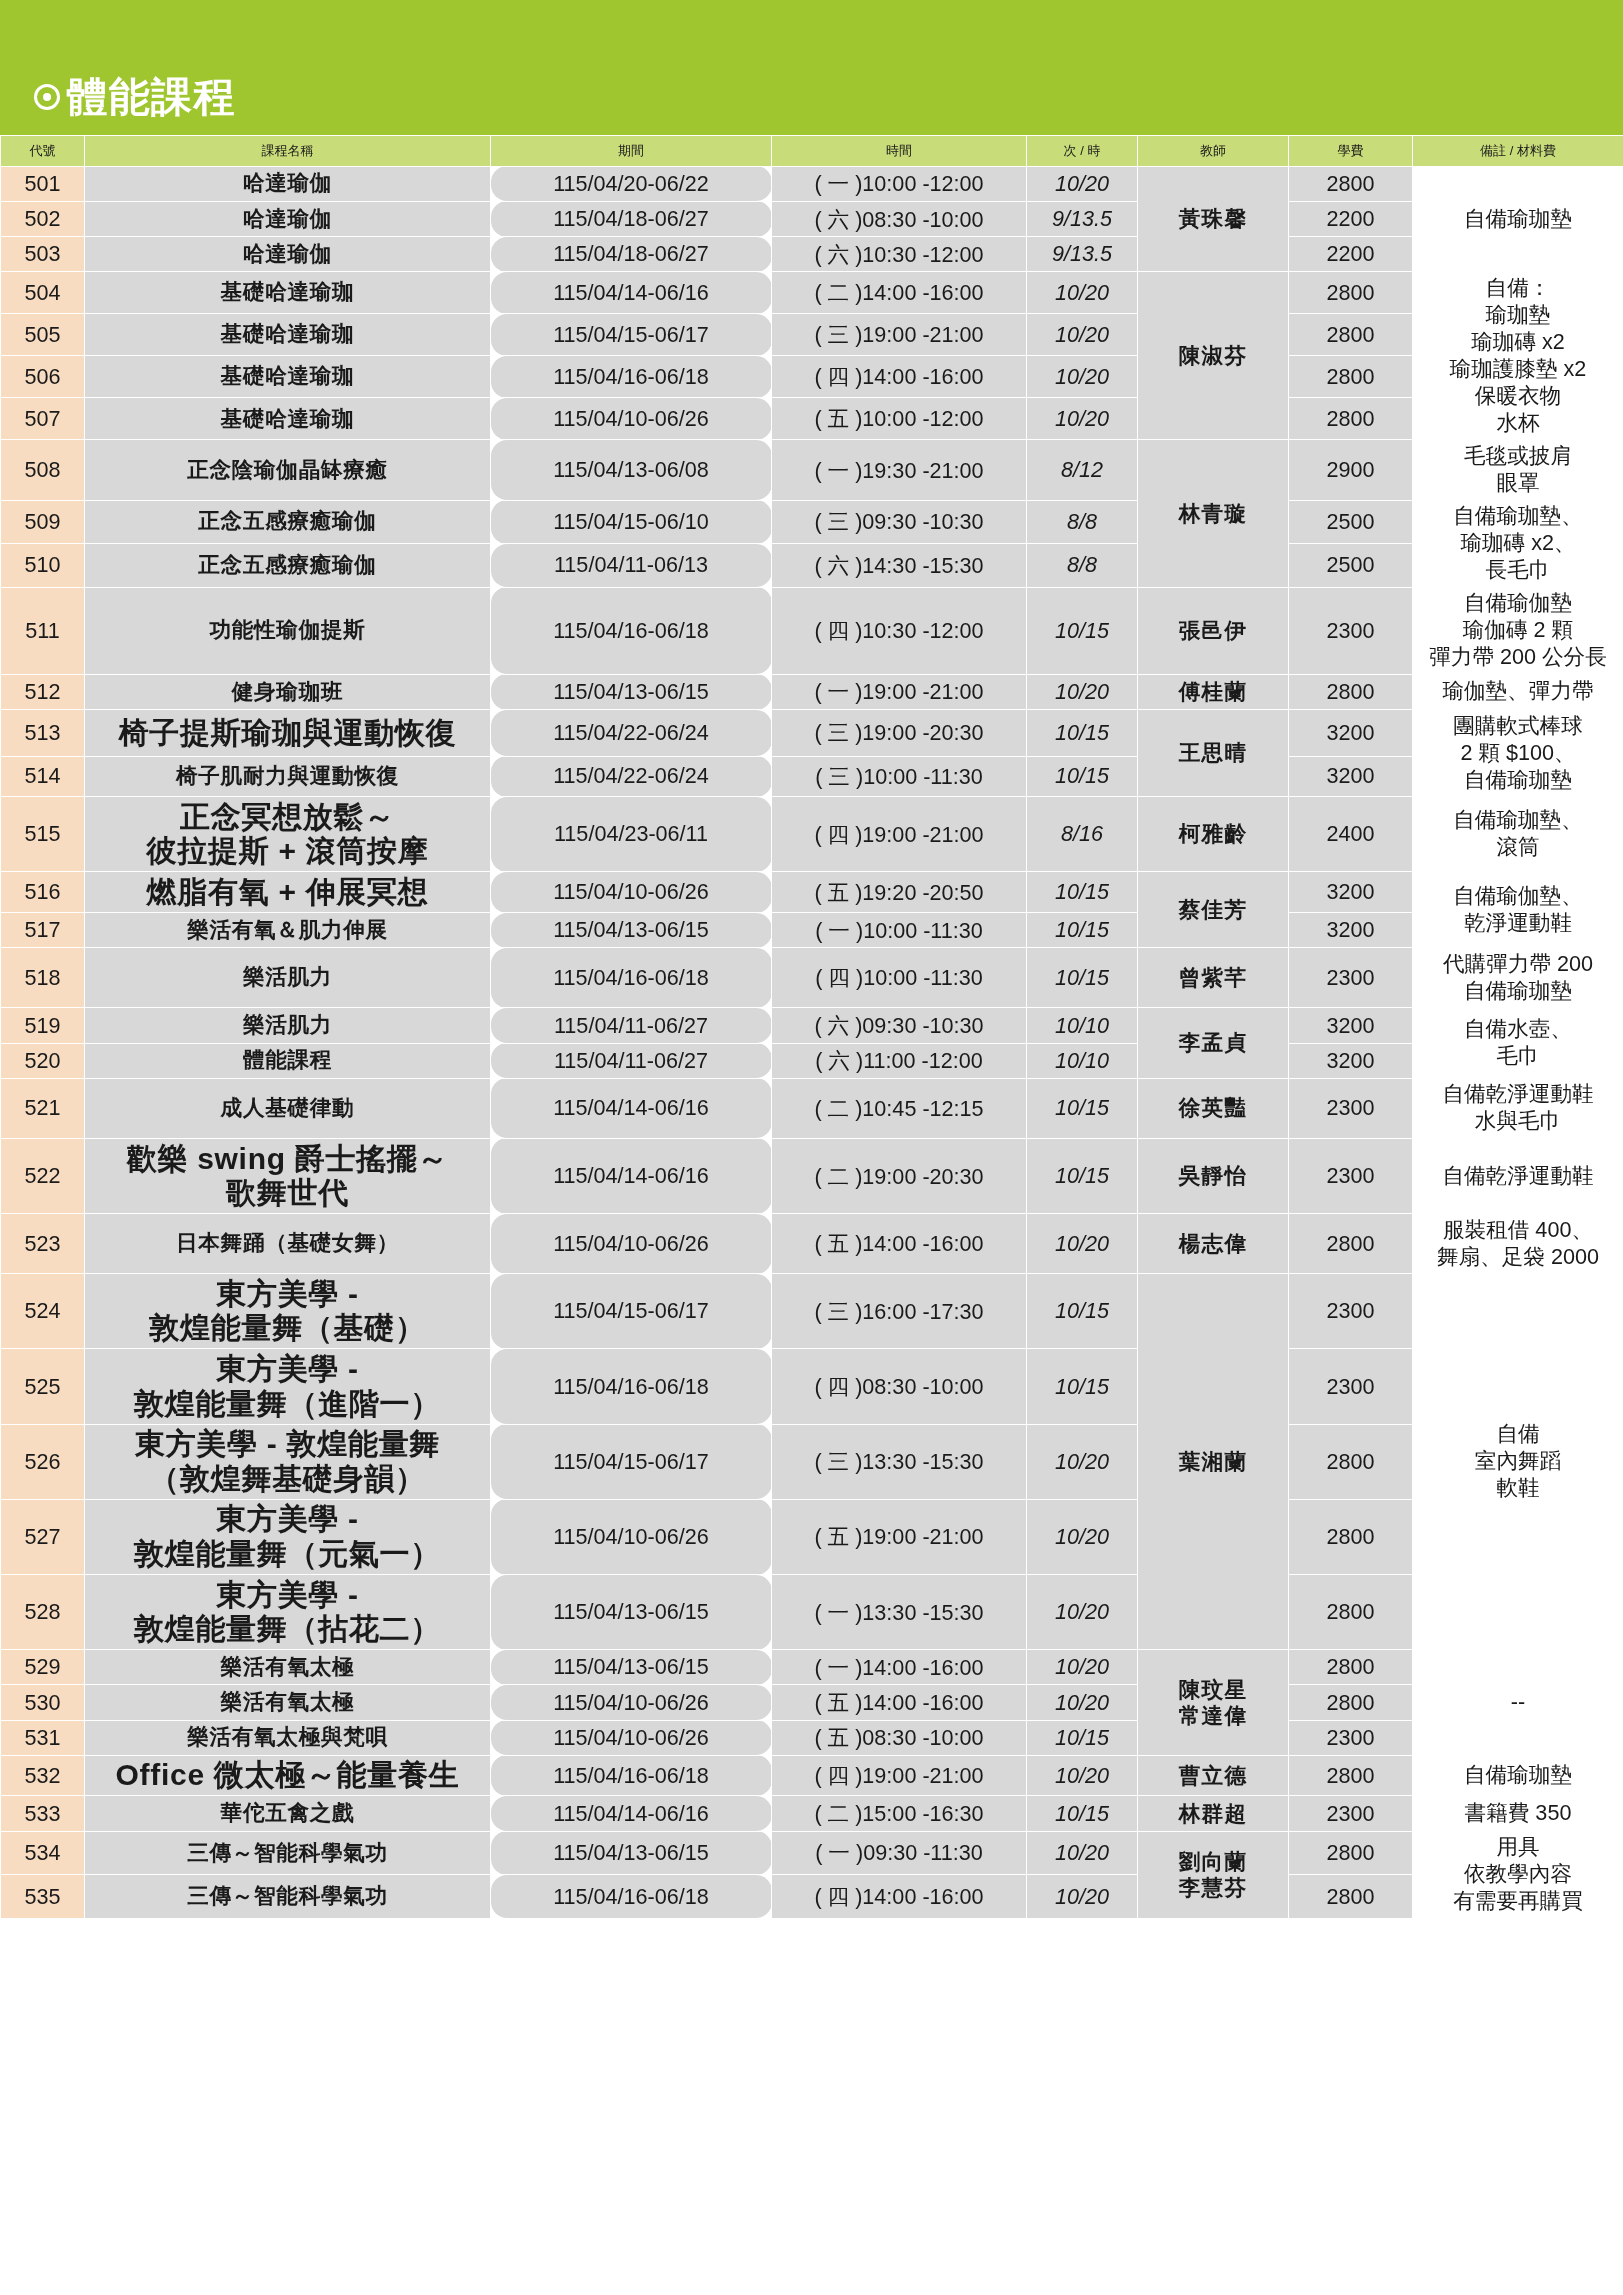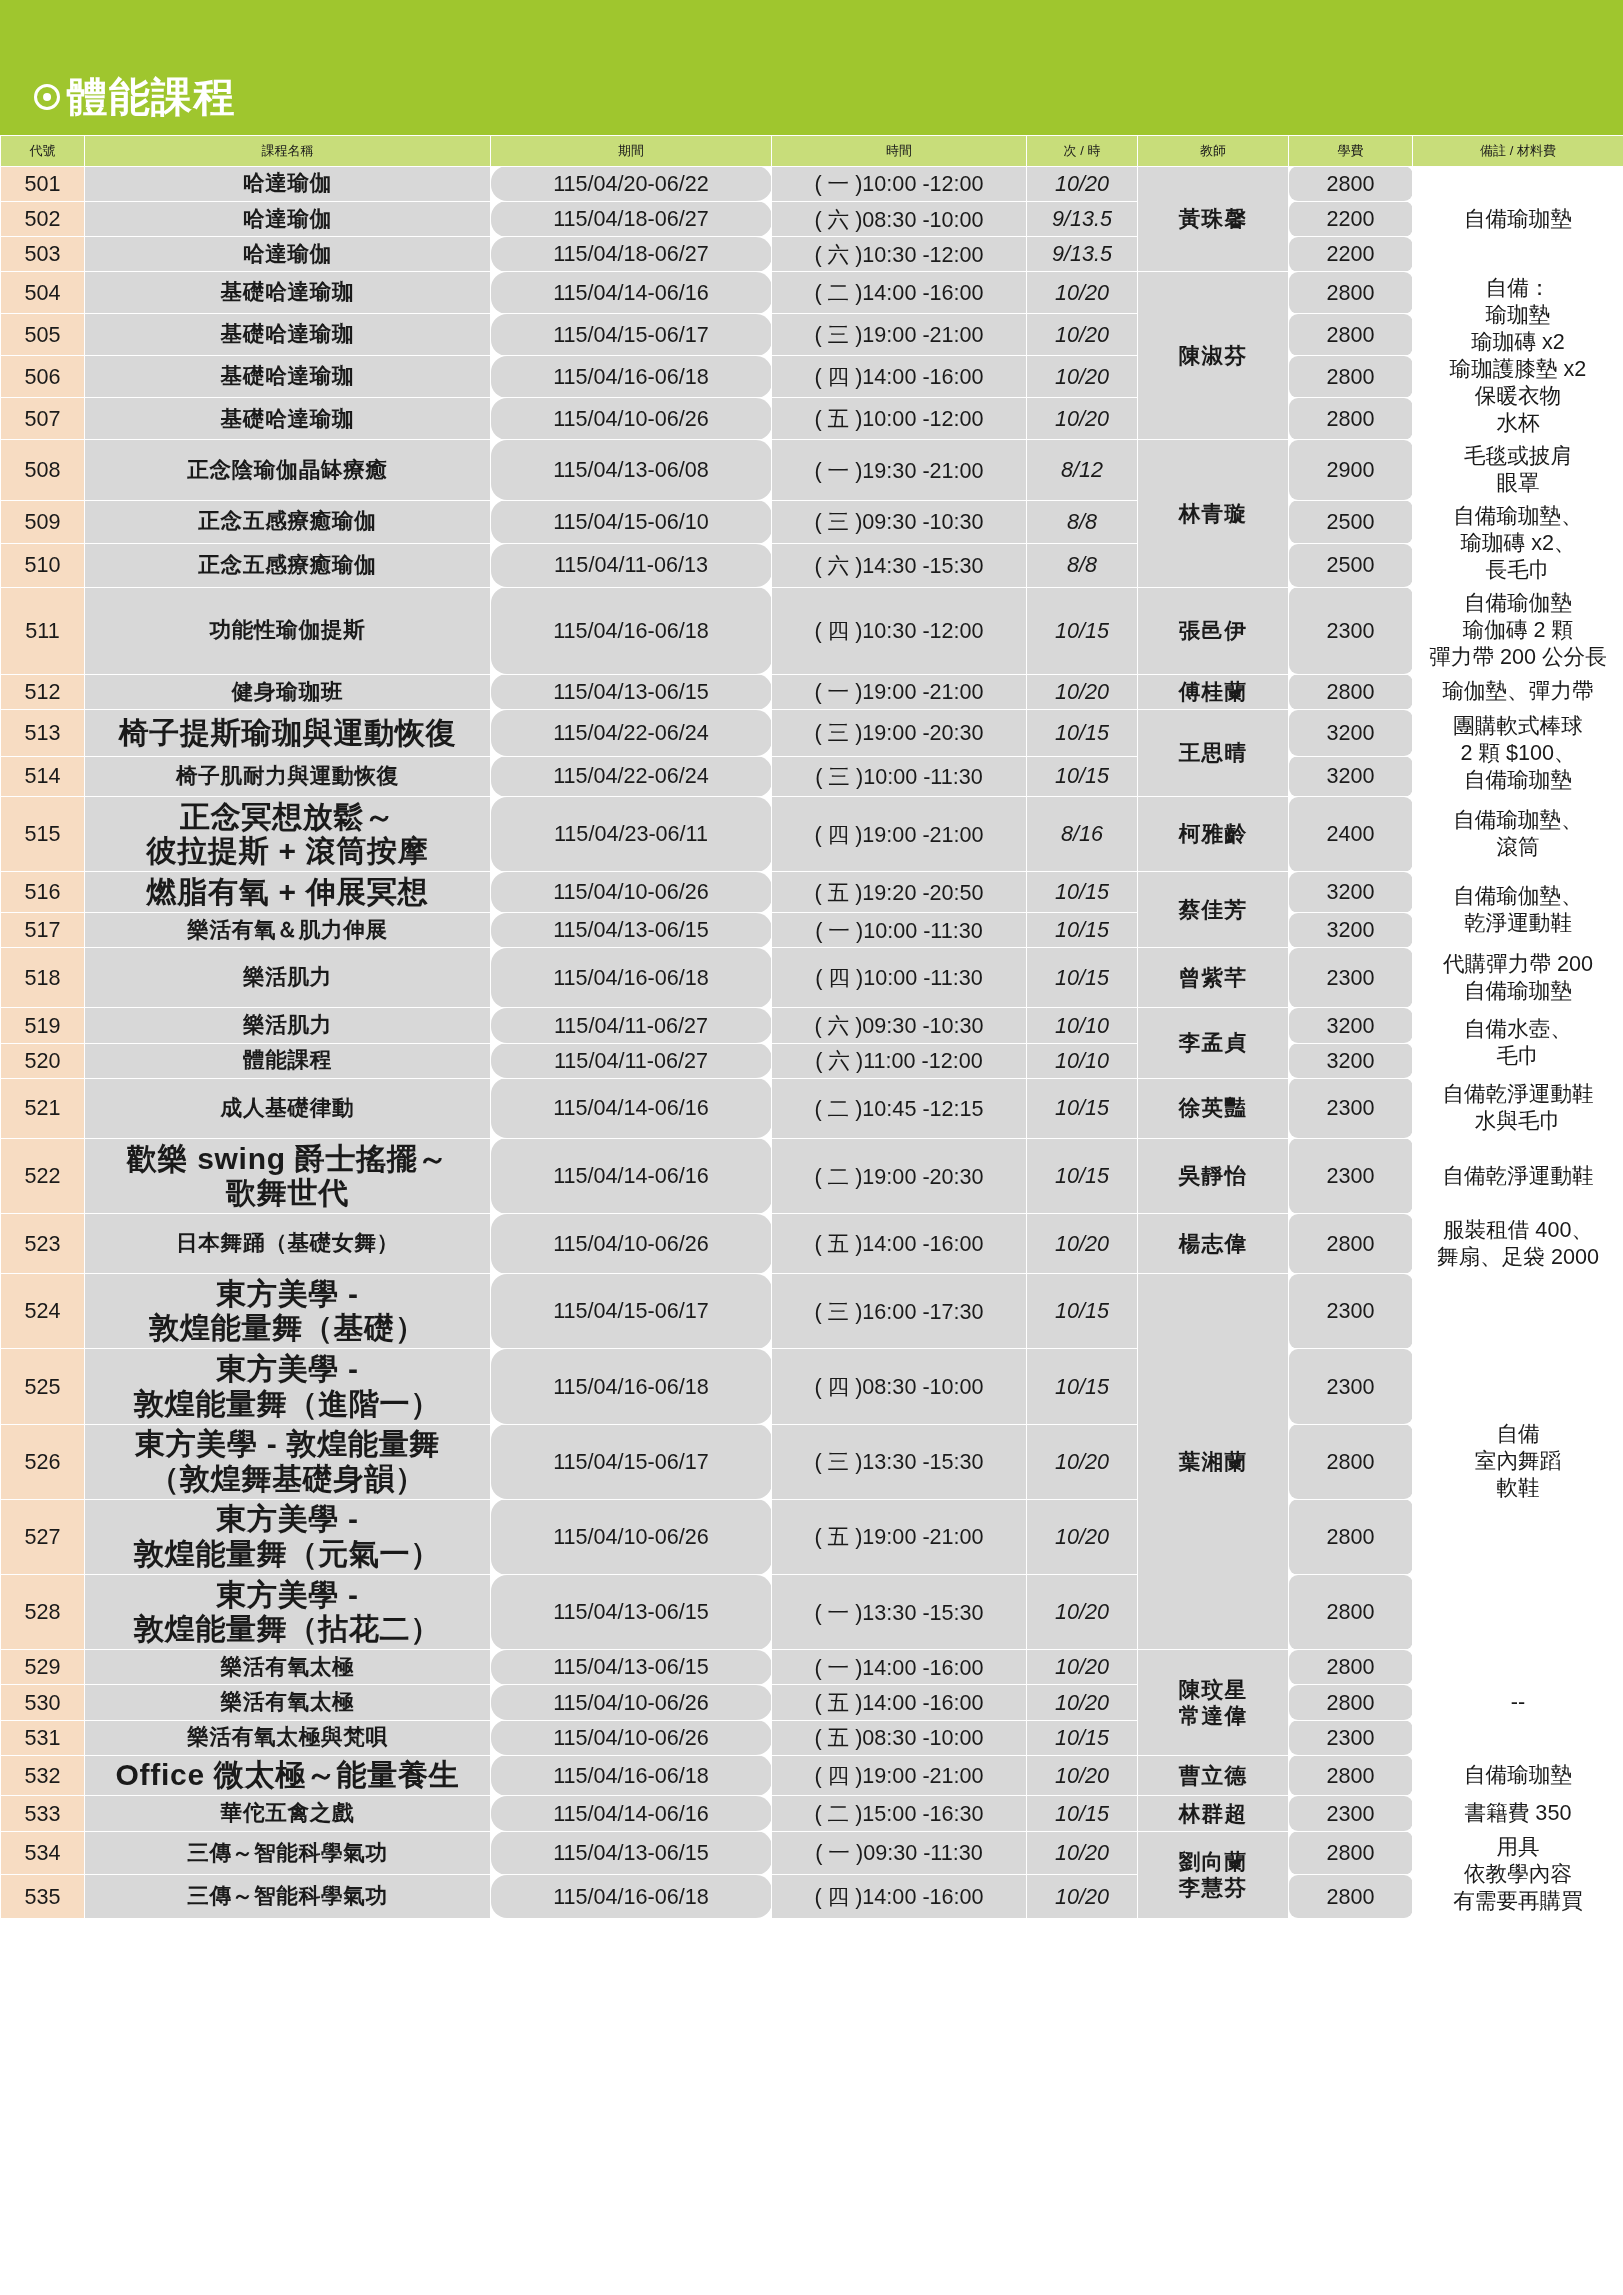--- a/index.html
+++ b/index.html
@@ -111,21 +111,20 @@
   td.teacher {
     background: #d8d8d8;
     font-size: 27px;
     font-weight: bold;
     letter-spacing: 1.3px;
     line-height: 1.2;
   }
   td.fee {
     background: #d8d8d8;
     font-size: 27px;
-    border-radius: 9px;
   }
   td.note {
     background: #ffffff;
     font-size: 15px;
     text-align: left;
     line-height: 1.25;
     padding-left: 6.5px;
   }
 </style>
 </head>

